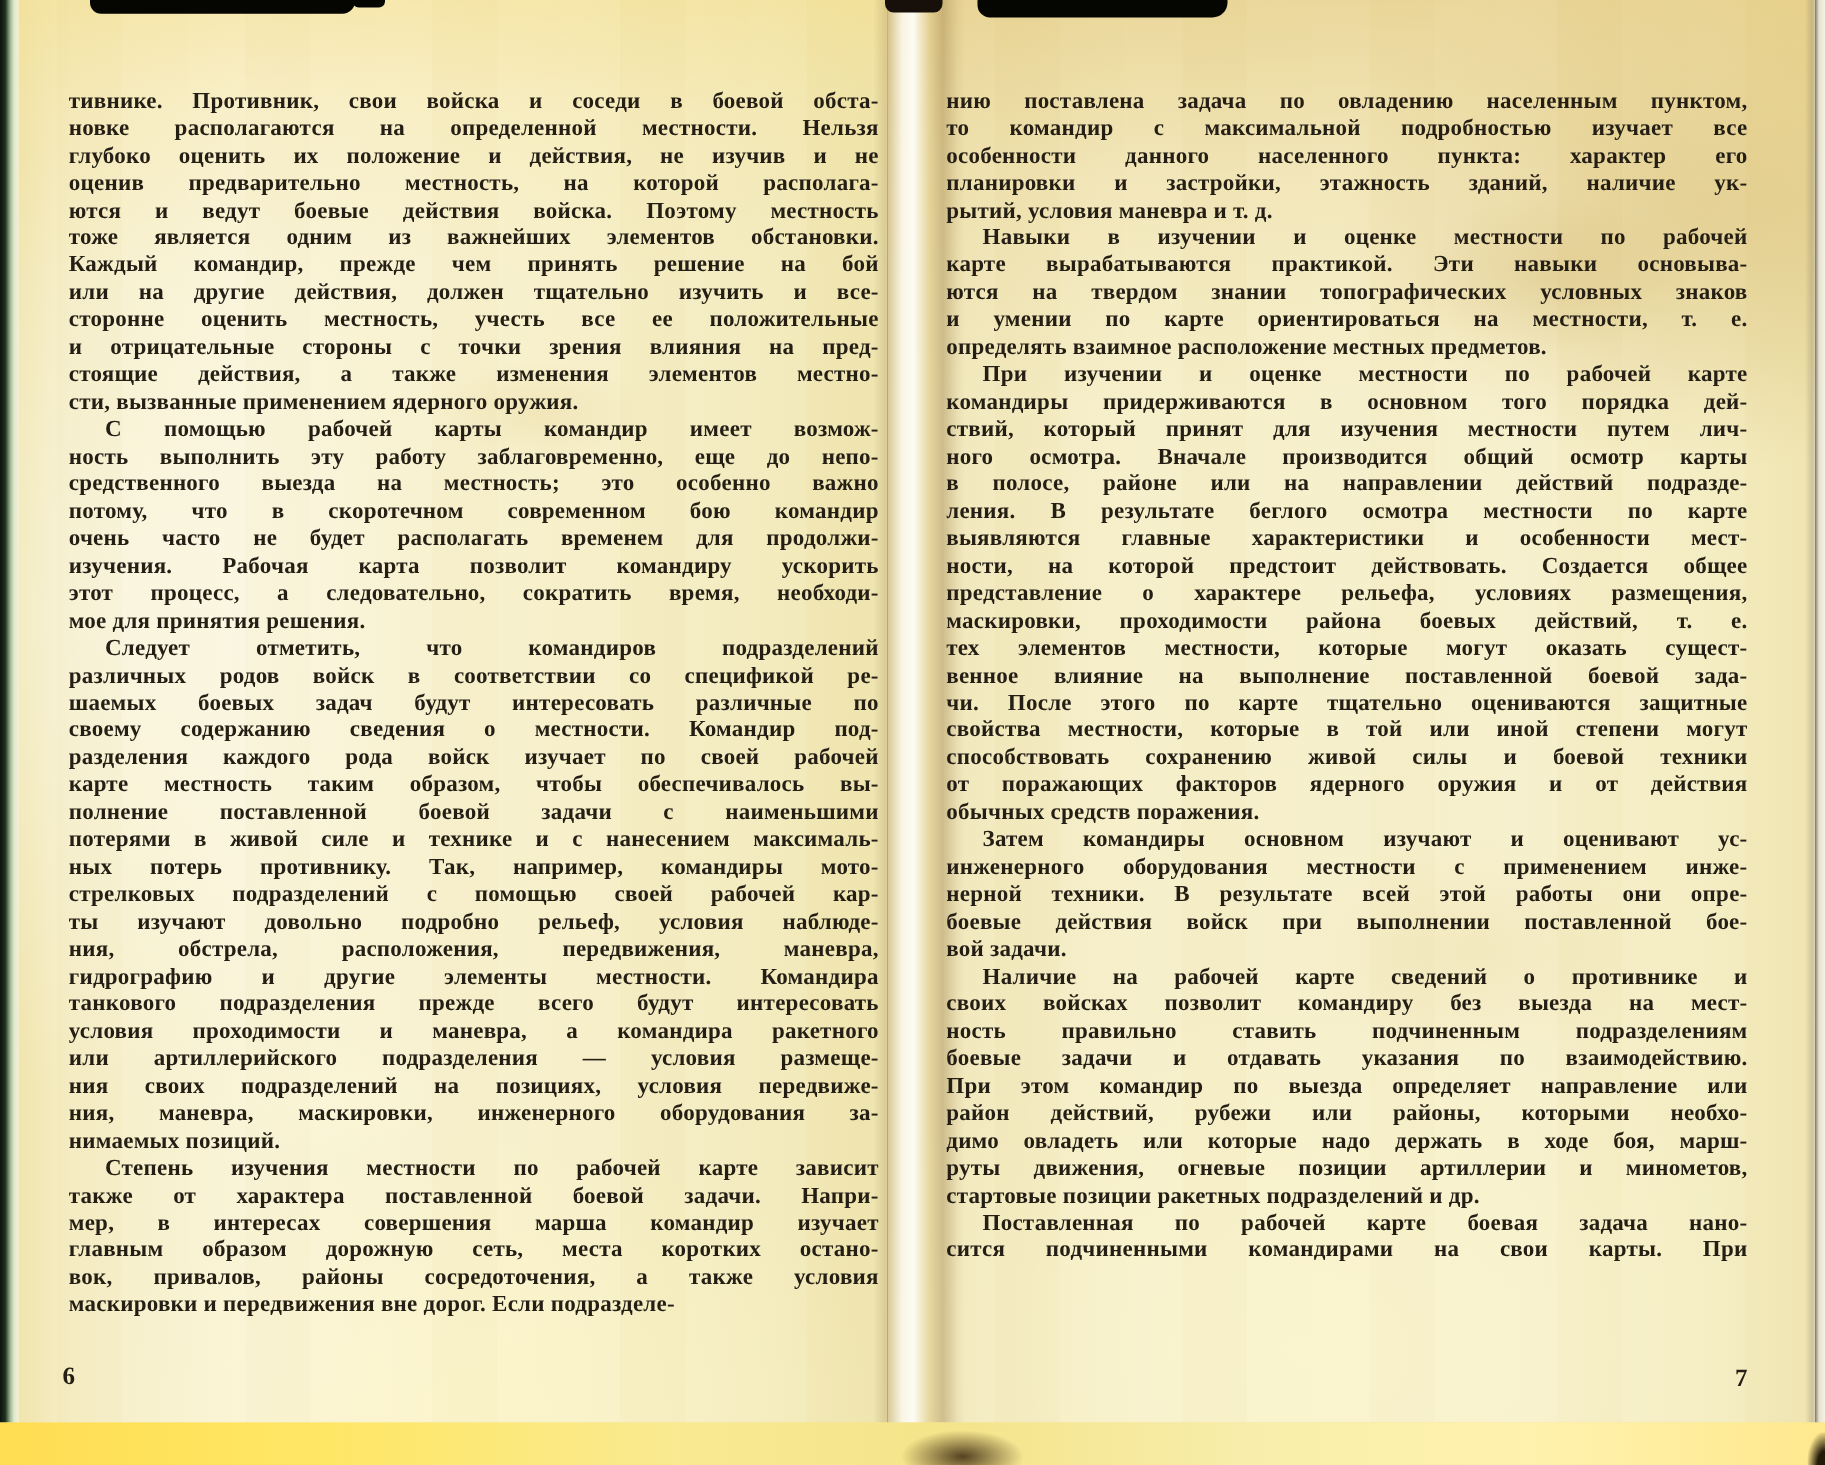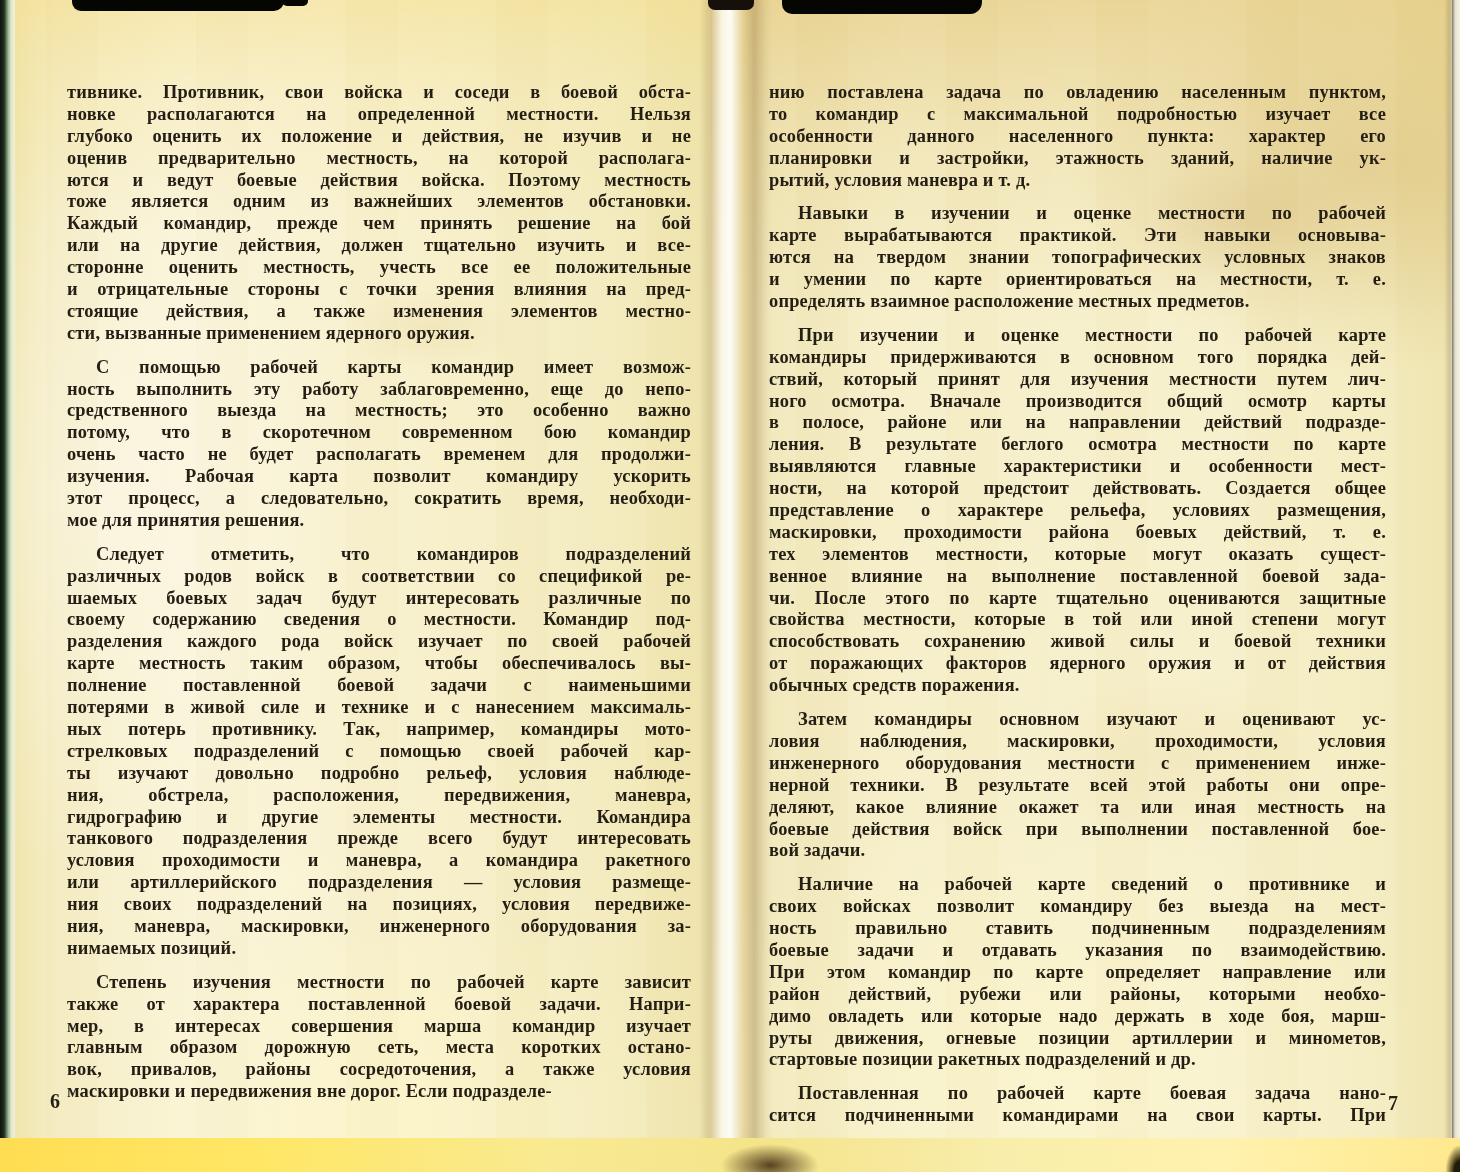--- a/index.html
+++ b/index.html
@@ -56,21 +56,21 @@
       radial-gradient(ellipse 120px 60px at 430px 330px, rgba(214,186,108,.18), rgba(214,186,108,0) 70%),
       radial-gradient(ellipse 160px 90px at 1240px 220px, rgba(198,166,88,.22), rgba(198,166,88,0) 70%),
       radial-gradient(ellipse 200px 120px at 1180px 760px, rgba(222,196,120,.16), rgba(222,196,120,0) 72%),
       radial-gradient(ellipse 140px 70px at 260px 880px, rgba(255,252,220,.3), rgba(255,252,220,0) 70%);}
 
   
   .text-col{position:absolute;color:#241e15;font-size:18.4px;font-weight:bold;
     letter-spacing:.2px;}
   .text-col-left{left:55px;top:70px;width:648px;}
   .text-col-right{left:757px;top:70px;width:641px;}
-  .para{margin:12px;}
+  .para{margin:0;}
   .line{height:21.9px;line-height:21.9px;overflow:hidden;
         text-align:justify;text-align-last:justify;}
   .line.last{text-align-last:left;}
   .line.indent{text-indent:29px;}
 
   .page-num{position:absolute;color:#241e15;font-size:20px;font-weight:bold;}
   .page-num-left{left:50px;top:1090px;}
   .page-num-right{left:1388px;top:1092px;}
 </style>
 </head>
@@ -175,33 +175,31 @@
         <div class="line">тех элементов местности, которые могут оказать сущест-</div>
         <div class="line">венное влияние на выполнение поставленной боевой зада-</div>
         <div class="line">чи. После этого по карте тщательно оцениваются защитные</div>
         <div class="line">свойства местности, которые в той или иной степени могут</div>
         <div class="line">способствовать сохранению живой силы и боевой техники</div>
         <div class="line">от поражающих факторов ядерного оружия и от действия</div>
         <div class="line last">обычных средств поражения.</div>
       </div>
       <div class="para">
         <div class="line indent">Затем командиры основном изучают и оценивают ус-</div>
-        <div class="line">ловия наблюдения, маскировки, проходимости, условия</div>
         <div class="line">инженерного оборудования местности с применением инже-</div>
         <div class="line">нерной техники. В результате всей этой работы они опре-</div>
-        <div class="line">деляют, какое влияние окажет та или иная местность на</div>
         <div class="line">боевые действия войск  при выполнении поставленной бое-</div>
         <div class="line last">вой задачи.</div>
       </div>
       <div class="para">
         <div class="line indent">Наличие на рабочей карте сведений о противнике и</div>
         <div class="line">своих войсках позволит командиру без выезда на мест-</div>
         <div class="line">ность правильно ставить подчиненным подразделениям</div>
         <div class="line">боевые задачи и отдавать указания по взаимодействию.</div>
-        <div class="line">При этом командир по карте определяет направление или</div>
+        <div class="line">При этом командир по выезда определяет направление или</div>
         <div class="line">район действий, рубежи или районы, которыми необхо-</div>
         <div class="line">димо овладеть или которые надо держать в ходе боя, марш-</div>
         <div class="line">руты движения, огневые позиции артиллерии и минометов,</div>
         <div class="line last">стартовые позиции ракетных подразделений и др.</div>
       </div>
       <div class="para">
         <div class="line indent">Поставленная по рабочей карте боевая задача нано-</div>
         <div class="line">сится подчиненными командирами на свои карты. При</div>
       </div>
     </div>

